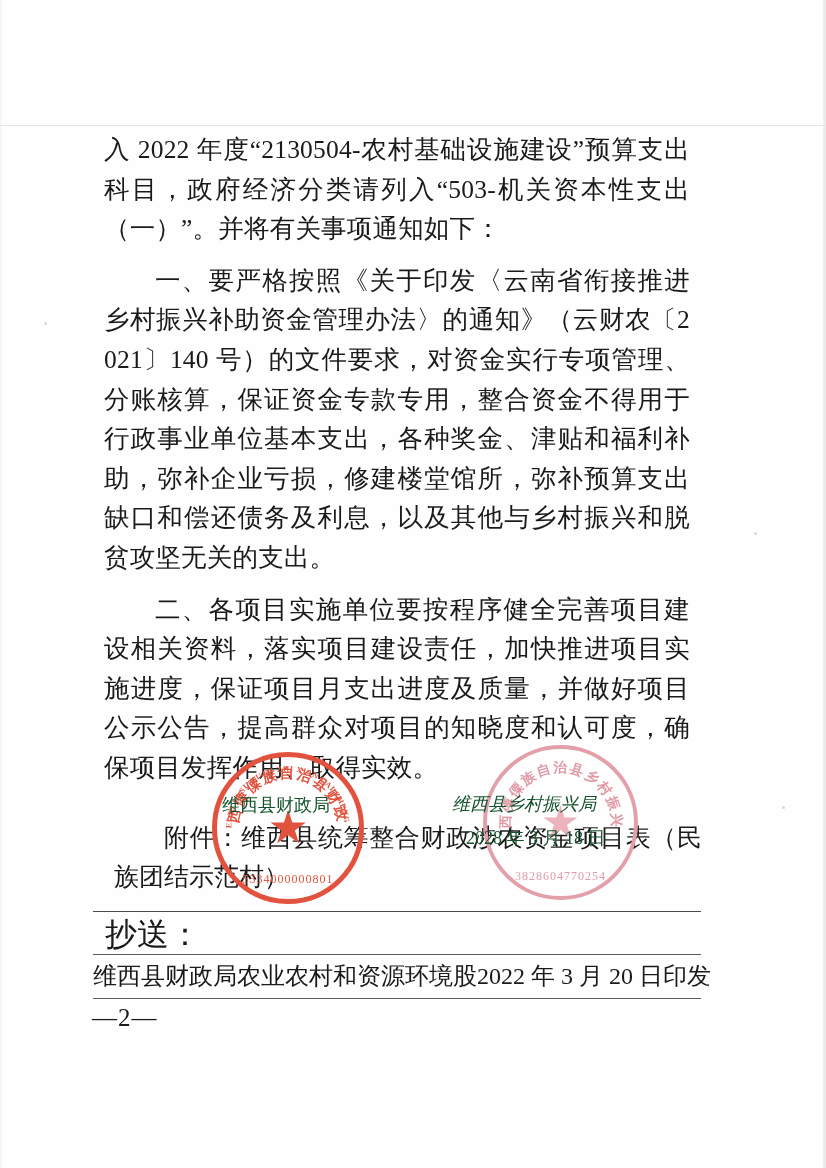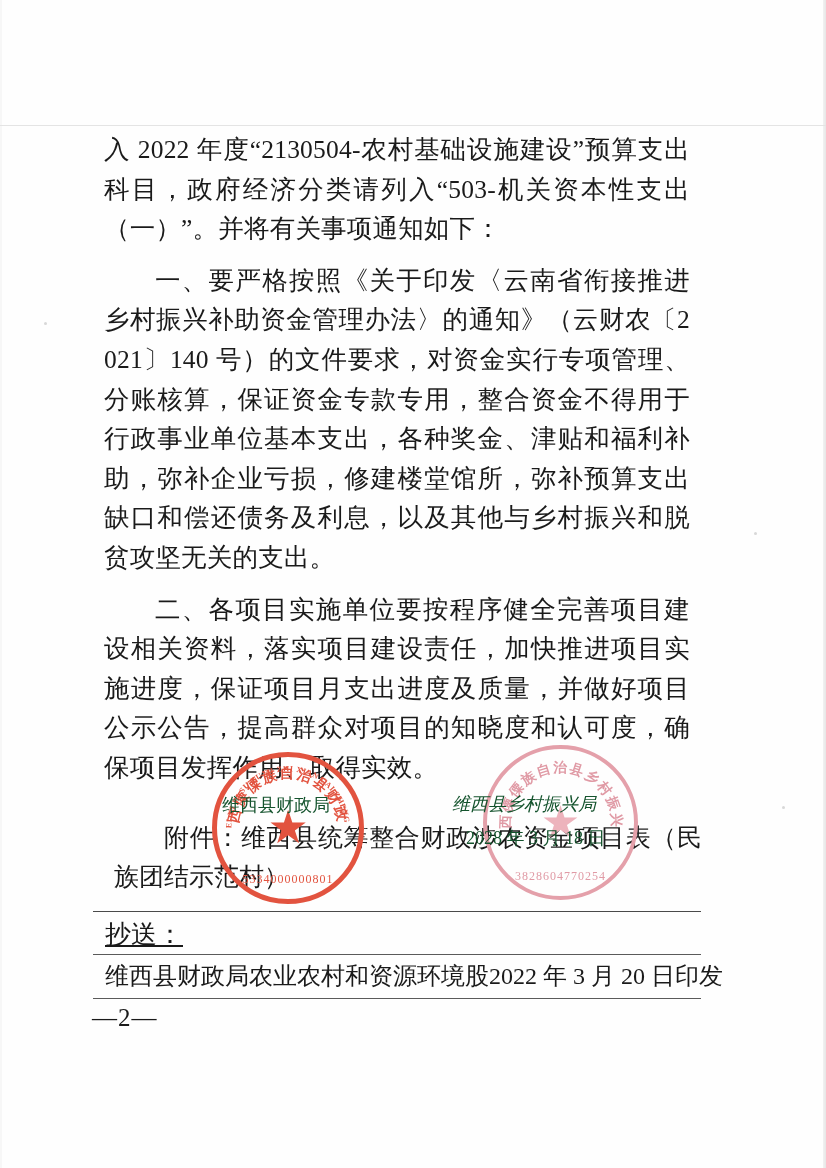--- a/index.html
+++ b/index.html
@@ -123,29 +123,28 @@
   }
   .rule{
     height:0;border-top:1.6px solid #4a4a4a;width:100%;
   }
   .rule-thin{
     height:0;border-top:1.2px solid #5a5a5a;width:100%;
   }
   .cc-row{
     display:flex;
     padding:5px 0 2px 12px;
-    font-size:26px;
+    font-size:32px;
     line-height:35px;
-    text-decoration:underline;
   }
   .cc-label{ flex:0 0 auto; white-space:nowrap;}
   .cc-text{ flex:1 1 auto; text-align:justify; word-break:break-all;}
   .printer-row{
     display:flex;
-    justify-content:flex-start;
+    justify-content:center;
     align-items:baseline;
     padding:4px 2px 5px 12px;
     font-size:24px;
     line-height:34px;
     white-space:nowrap;
   }
 
   .pagenum{
     position:absolute;
     left:92px;top:1004px;

